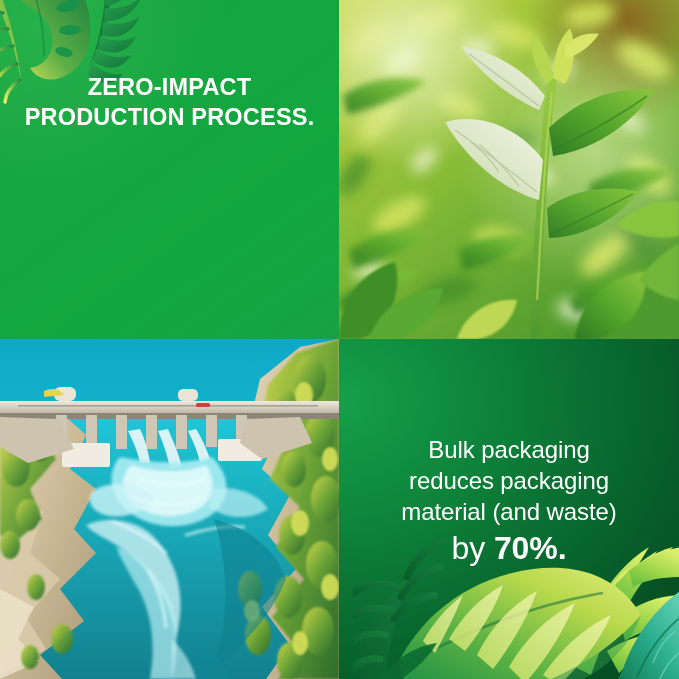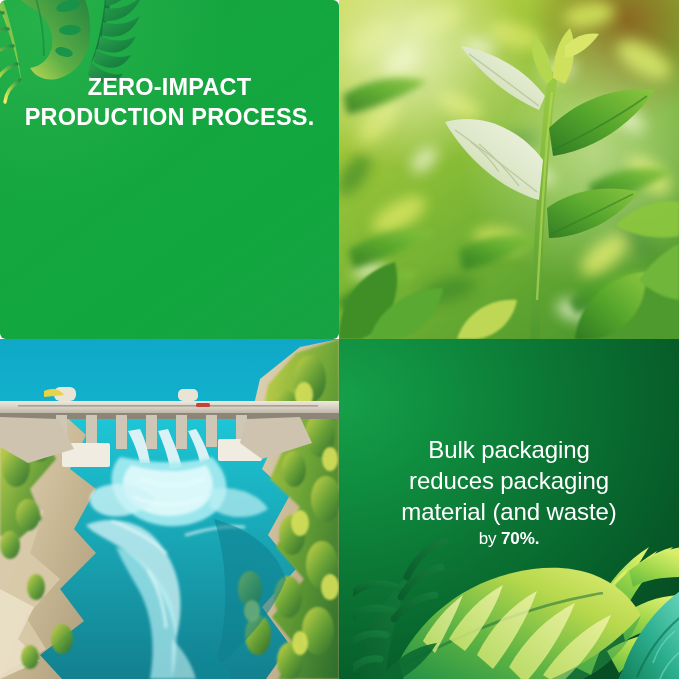--- a/index.html
+++ b/index.html
@@ -5,21 +5,21 @@
   html,body{margin:0;padding:0;background:#fff;}
   body{width:679px;height:679px;overflow:hidden;font-family:"Liberation Sans",sans-serif;}
   .collage{position:relative;width:679px;height:679px;display:grid;
            grid-template-columns:339px 340px;grid-template-rows:339px 340px;
            background:#fff;}
   .panel{position:relative;overflow:hidden;}
 
   
   .p-tl{background:
       radial-gradient(circle at 12% 6%, #27b14a 0%, rgba(39,177,74,0) 42%),
-      linear-gradient(145deg,#18a342 0%,#14a63f 38%,#12a73e 70%,#17a244 100%); border-radius: 6px;
+      linear-gradient(145deg,#18a342 0%,#14a63f 38%,#12a73e 70%,#17a244 100%);
   }
   .tl-copy{position:absolute;left:0;right:0;top:72px;padding:0 18px;
            text-align:center;color:#ffffff;}
   .tl-head{font-size:23.5px;font-weight:bold;line-height:1.28;letter-spacing:.2px;
            margin:0 0 14px 0;white-space:pre-line;}
   .tl-body{font-size:24px;font-weight:400;line-height:1.30;margin:0;white-space:pre-line;
            letter-spacing:-.1px;}
 
   
   .tl-leaves{position:absolute;left:-6px;top:-10px;width:170px;height:150px;pointer-events:none;}
@@ -32,21 +32,21 @@
   .p-bl{background:#17a7c4;}
 
   
   .p-br{background:
       radial-gradient(ellipse 120% 100% at 0% 18%, #16a04a 0%, #0f8d3f 26%, #0b7434 55%, #07622b 78%, #064f24 100%);
   }
   .br-copy{position:absolute;left:0;right:0;top:95px;padding:0 16px;
            text-align:center;color:#ffffff;}
   .br-body{font-size:24px;font-weight:400;line-height:1.30;margin:0;white-space:pre-line;
            letter-spacing:-.1px;}
-  .br-last{font-size:17px;font-weight:400;line-height:1.30;margin:0;letter-spacing:-.1px;}
+  .br-last{font-size:32px;font-weight:400;line-height:1.30;margin:0;letter-spacing:-.1px;}
   .br-last b{font-weight:bold;}
   .br-leaves{position:absolute;right:-4px;bottom:-6px;width:330px;height:200px;pointer-events:none;}
 </style>
 </head>
 <body>
 
 <div class="collage">
 
   <div class="panel p-tl">
 

